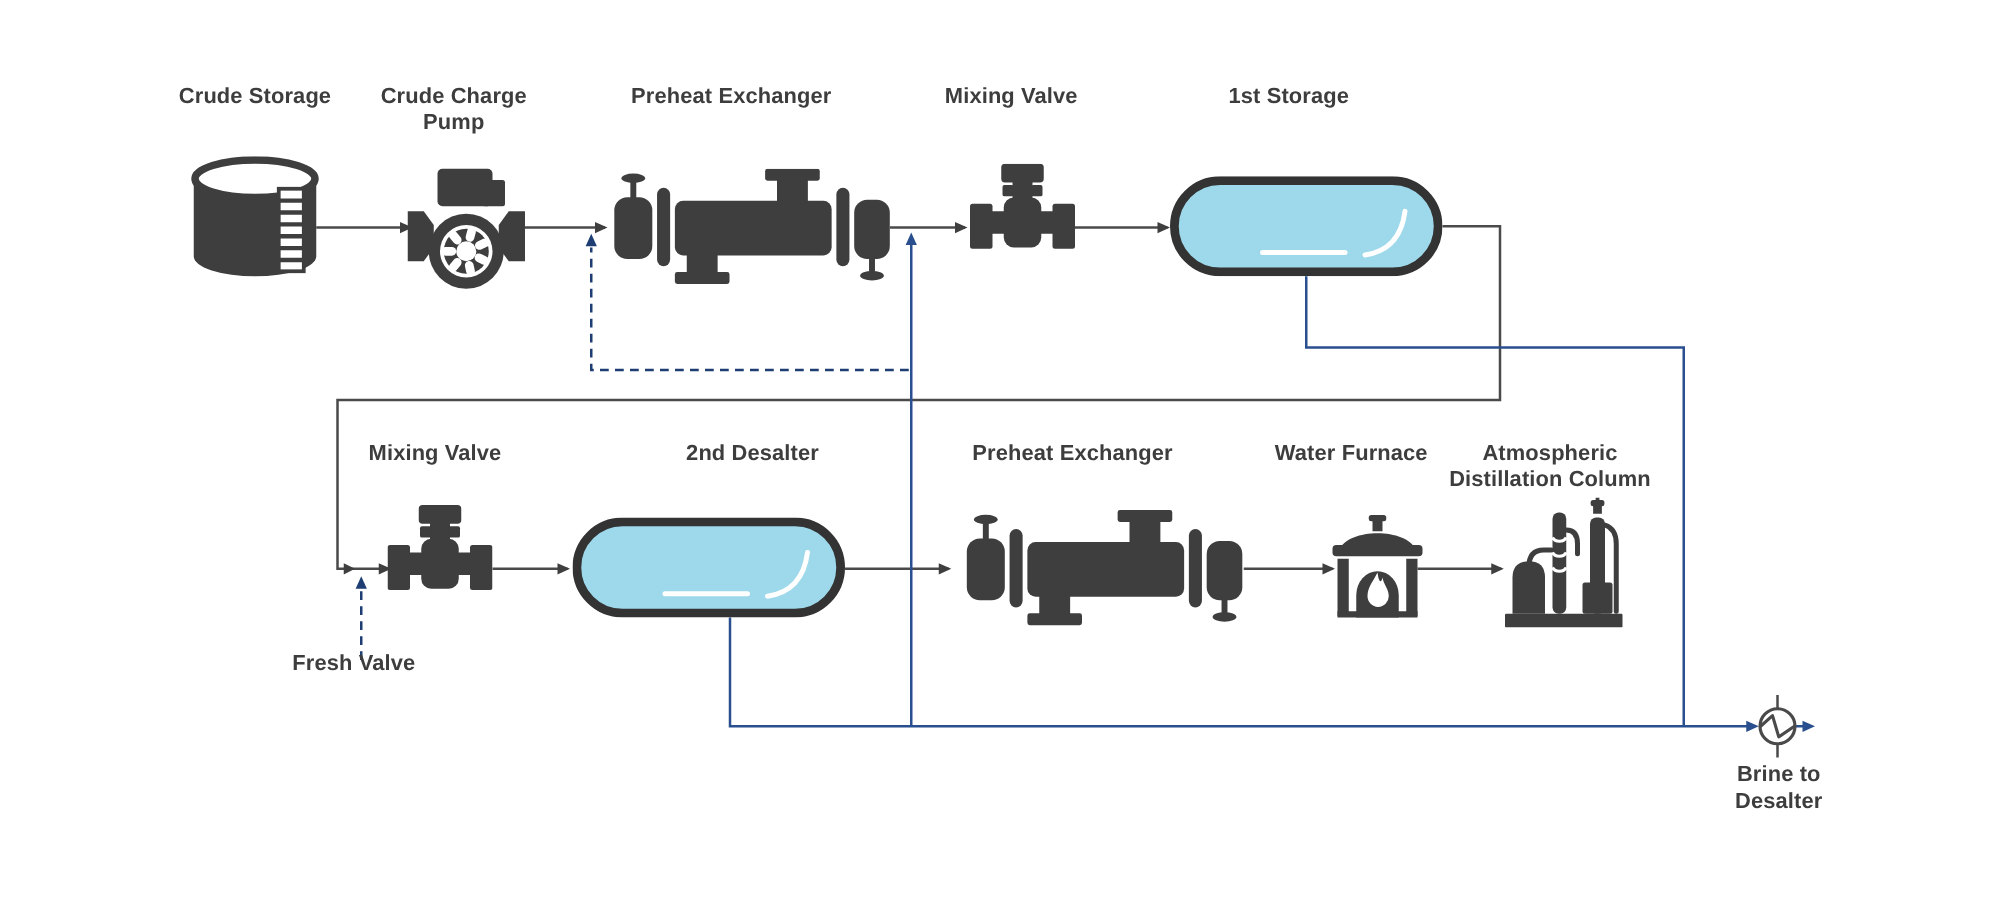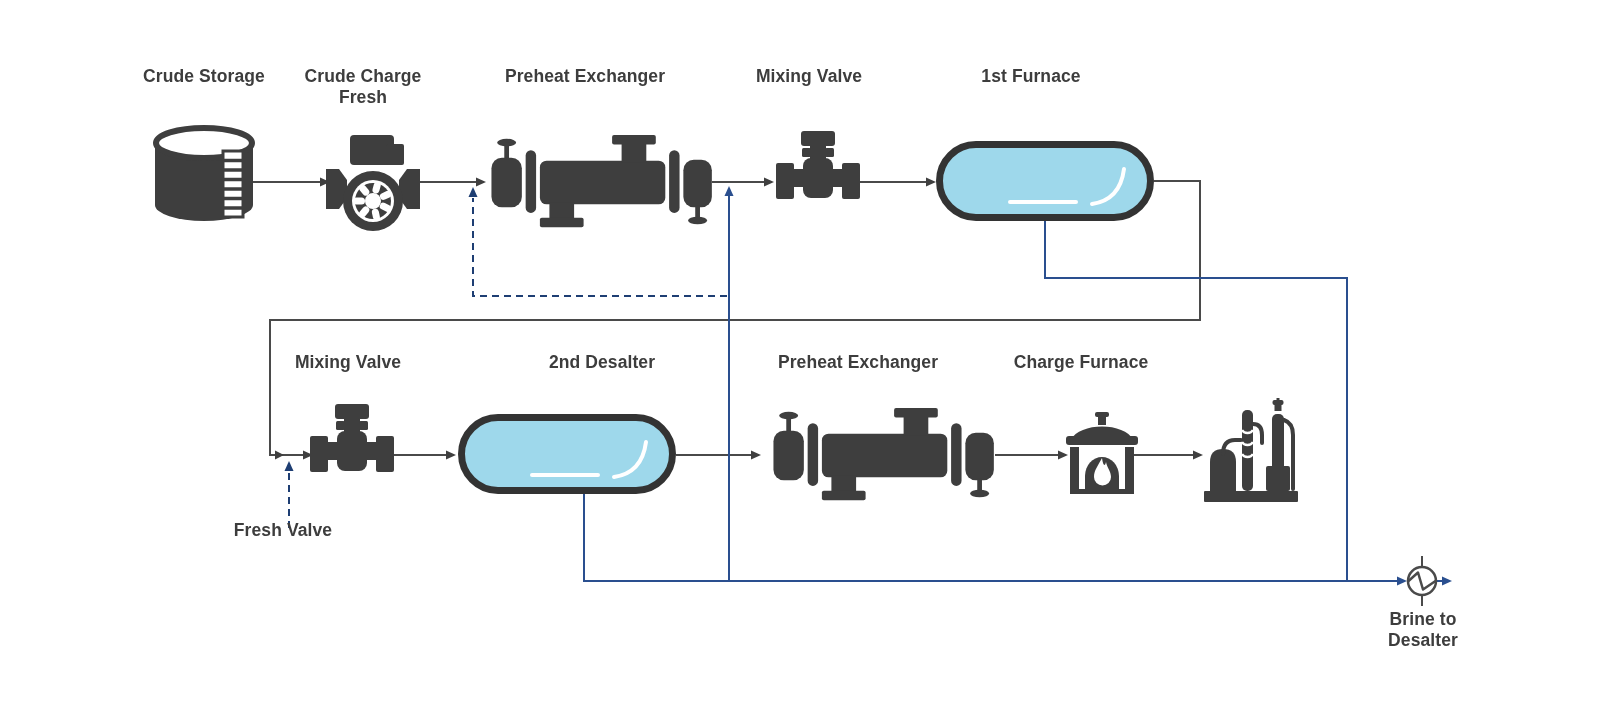--- a/index.html
+++ b/index.html
@@ -218,25 +218,27 @@
   </svg>
 
   <svg class="icon" style="left:1395px;top:552px" width="54" height="58" viewBox="0 0 54 58">
     <line x1="27" y1="4" x2="27" y2="54" stroke="#4a4a4a" stroke-width="2"></line>
     <circle cx="27" cy="29" r="14" fill="#ffffff" stroke="#4a4a4a" stroke-width="2.5"></circle>
     <polyline points="13.5,29 23,20.5 28,37.5 40.5,29" fill="none" stroke="#4a4a4a" stroke-width="2.5" stroke-linejoin="round" stroke-linecap="round"></polyline>
   </svg>
 
   <div class="label" style="left:204px;top:66px">Crude Storage</div>
   <div class="label" style="left:363px;top:66px">Crude Charge
-Fresh</div>
+Pump</div>
   <div class="label" style="left:585px;top:66px">Preheat Exchanger</div>
   <div class="label" style="left:809px;top:66px">Mixing Valve</div>
-  <div class="label" style="left:1031px;top:66px">1st Furnace</div>
+  <div class="label" style="left:1031px;top:66px">1st Storage</div>
   <div class="label" style="left:348px;top:352px">Mixing Valve</div>
   <div class="label" style="left:602px;top:352px">2nd Desalter</div>
   <div class="label" style="left:858px;top:352px">Preheat Exchanger</div>
-  <div class="label" style="left:1081px;top:352px">Charge Furnace</div>
+  <div class="label" style="left:1081px;top:352px">Water Furnace</div>
+  <div class="label" style="left:1240px;top:352px">Atmospheric
+Distillation Column</div>
   <div class="label" style="left:283px;top:520px">Fresh Valve</div>
   <div class="label" style="left:1423px;top:609px">Brine to
 Desalter</div>
 
 </div>
 
 </body></html>

